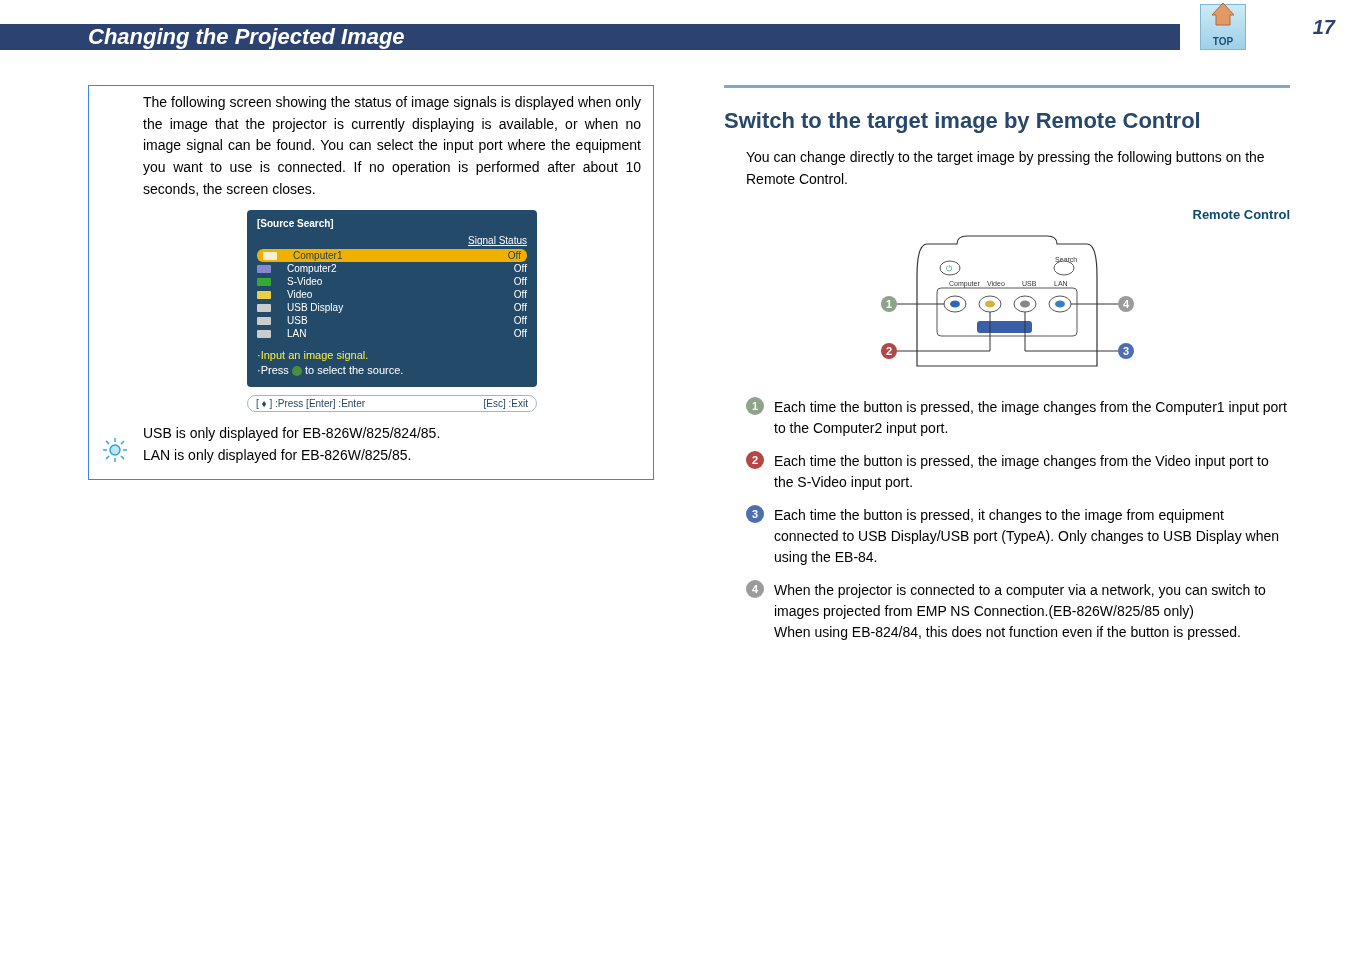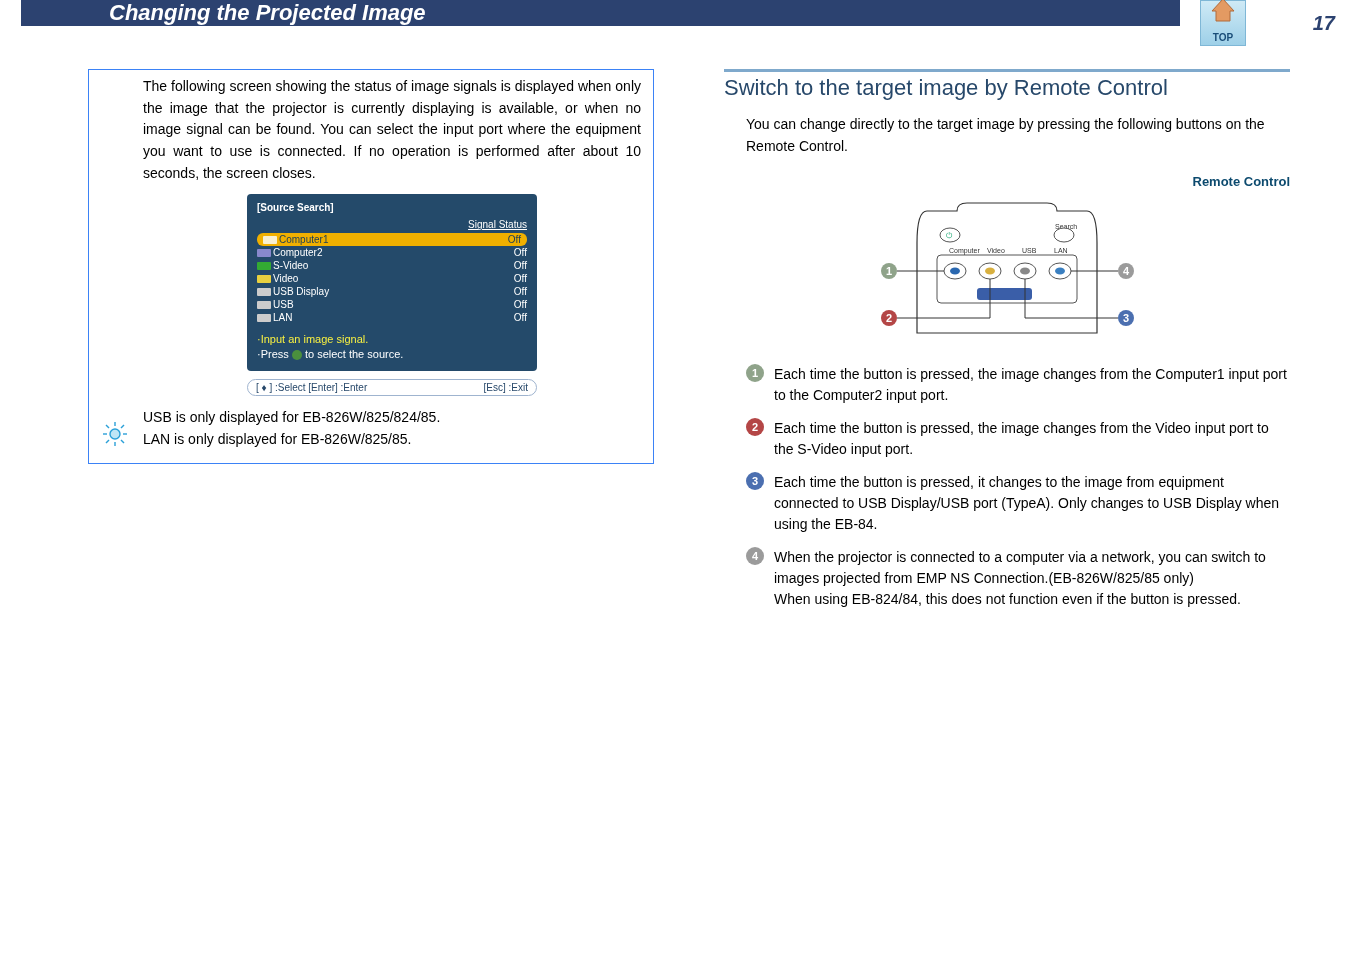--- a/index.html
+++ b/index.html
@@ -10,24 +10,23 @@
     font-size: 14px;
   }
   .page {
     width: 1350px;
     height: 954px;
     position: relative;
     box-sizing: border-box;
   }
   .header-bar {
     display: flex;
-    align-items: flex-start;
-    height: 34px;
+    align-items: flex-end;
+    height: 50px;
     background: #fff;
-    padding-left: 21px;
   }
   .header-title {
     flex: 1;
     background: #2c4270;
     color: #fff;
     font-weight: bold;
     font-size: 22px;
     display: flex;
     align-items: center;
     padding-left: 88px;
@@ -85,37 +84,37 @@
     color:#fff;
     width: 270px;
     border-radius:4px;
     margin: 10px auto 8px auto;
     font-family: Arial, sans-serif;
     font-size:10px;
     padding:8px 10px 10px 10px;
   }
   .osd-title { font-weight:bold; margin-bottom:6px;}
   .osd-header { text-align:right; text-decoration:underline; margin-bottom:3px;}
-  .osd-row { display:flex; align-items:center; gap:2px; padding:1px 0;}
+  .osd-row { display:flex; align-items:center; gap:16px; padding:1px 0;}
   .osd-row.sel { background:#f0b000; color:#1a3d58; border-radius:6px; padding:1px 6px;}
   .osd-icon { width:14px; height:8px; background:#88c; border-radius:1px; display:inline-block;}
   .osd-row.sel .osd-icon { background:#f8f0d0;}
   .osd-name { flex:1;}
   .osd-hint { font-size:11px; color:#f8f041; margin-top:8px; line-height:1.3;}
   .osd-hint span { color:#fff;}
   .osd-bar {
     width:272px; margin: 4px auto 10px auto;
     border:1px solid #9fb4cf; border-radius:10px;
     color:#27486a; font-size:10px; padding:2px 8px;
     display:flex; justify-content:space-between;
   }
   .below-osd { font-size:14px; line-height:1.6; margin-left:44px;}
   .section-title {
-    color:#27486a; font-weight:normal; font-size:22px;
-    border-top:3px solid #7fa9cc; padding-top:3px;
+    color:#27486a; font-weight:bold; font-size:22px;
+    border-top:3px solid #7fa9cc; padding-top:20px;
     margin:0 0 12px 0;
   }
   .section-intro { font-size:14px; line-height:1.6; margin:0 0 16px 22px;}
   .remote-figure { text-align:right; font-size:13px; font-weight:bold; color:#0c4a6e; margin-bottom:4px;}
   .remote-box {
     width: 300px; margin:0 auto 18px auto;
     position:relative;
   }
   .numlist { margin:6px 0 0 22px;}
   .numitem { display:flex; gap:10px; margin-bottom:12px; font-size:14px; line-height:1.5;}
@@ -204,21 +203,21 @@
                 <span class="osd-icon" style="background:#ccc"></span>
                 <span class="osd-name">LAN</span>
                 <span>Off</span>
               </div>
             <div class="osd-hint">
               <div>·Input an image signal.</div>
               <div><span>·Press </span><span style="display:inline-block;width:10px;height:10px;border-radius:50%;background:#4a8f3d;vertical-align:middle"></span><span> to select the source.</span></div>
             </div>
           </div>
           <div class="osd-bar">
-            <span>[ ♦ ] :Select  [Enter] :Enter</span>
+            <span>[ ♦ ] :Press  [Enter] :Enter</span>
             <span>[Esc] :Exit</span>
           </div>
 
           <div class="below-osd" style="margin-left:0">
             <div>USB is only displayed for EB-826W/825/824/85.</div>
             <div>LAN is only displayed for EB-826W/825/85.</div>
           </div>
         </div>
       </div>
     </div>

